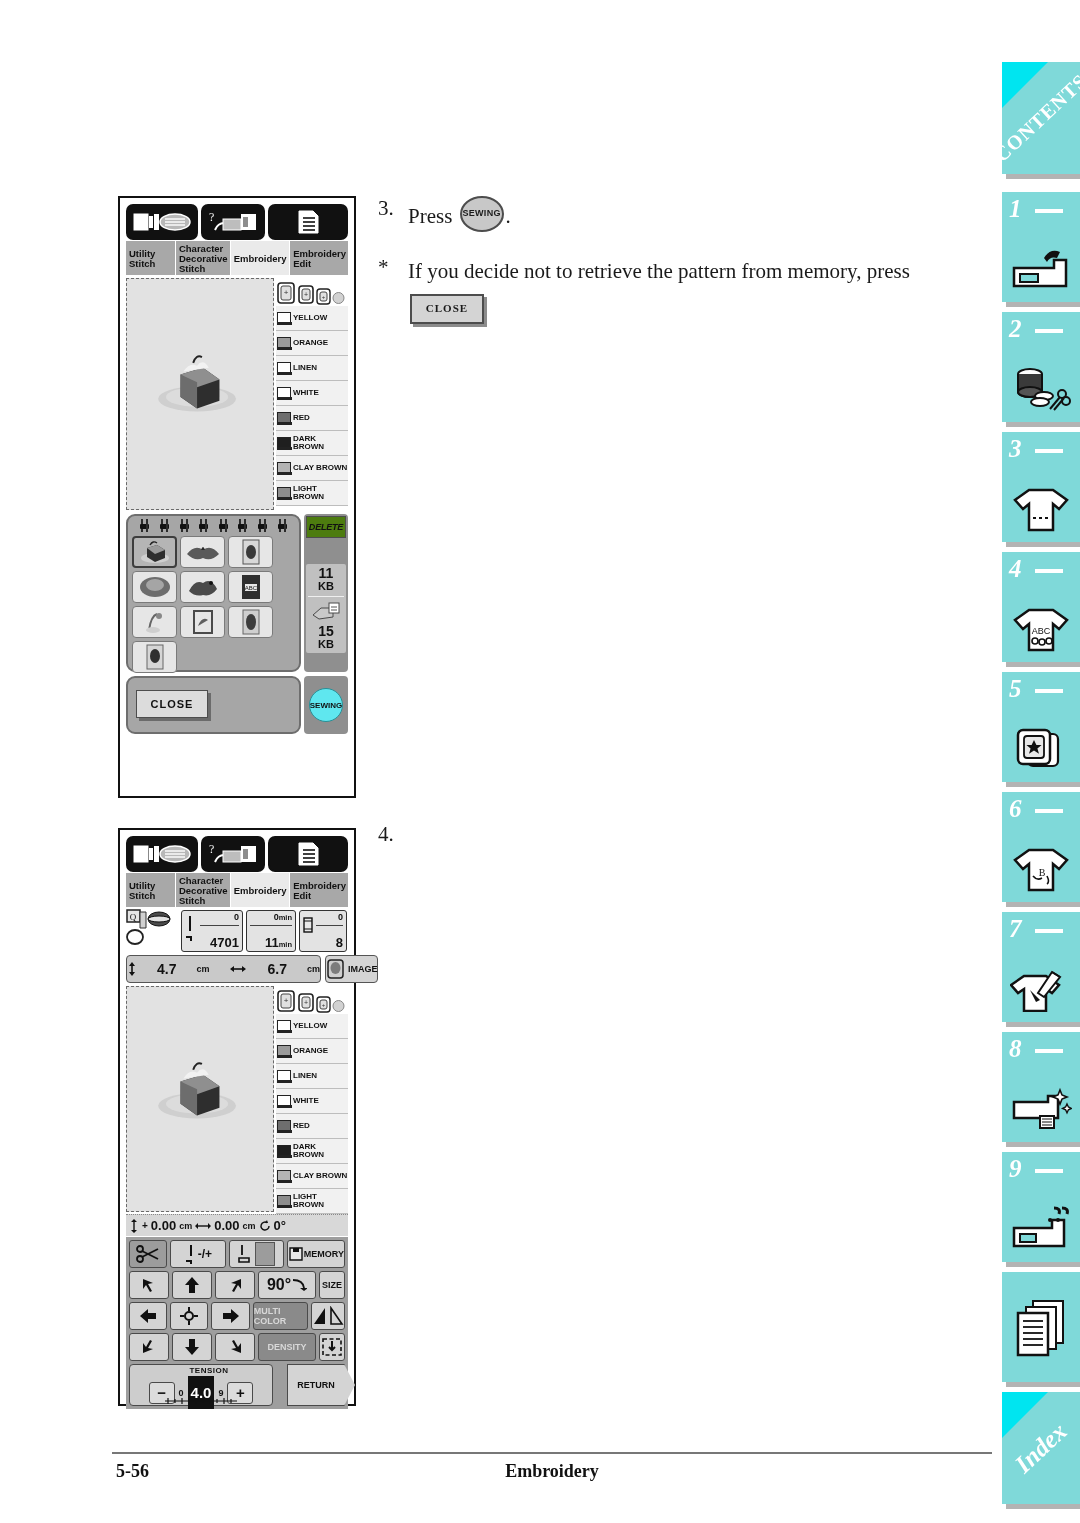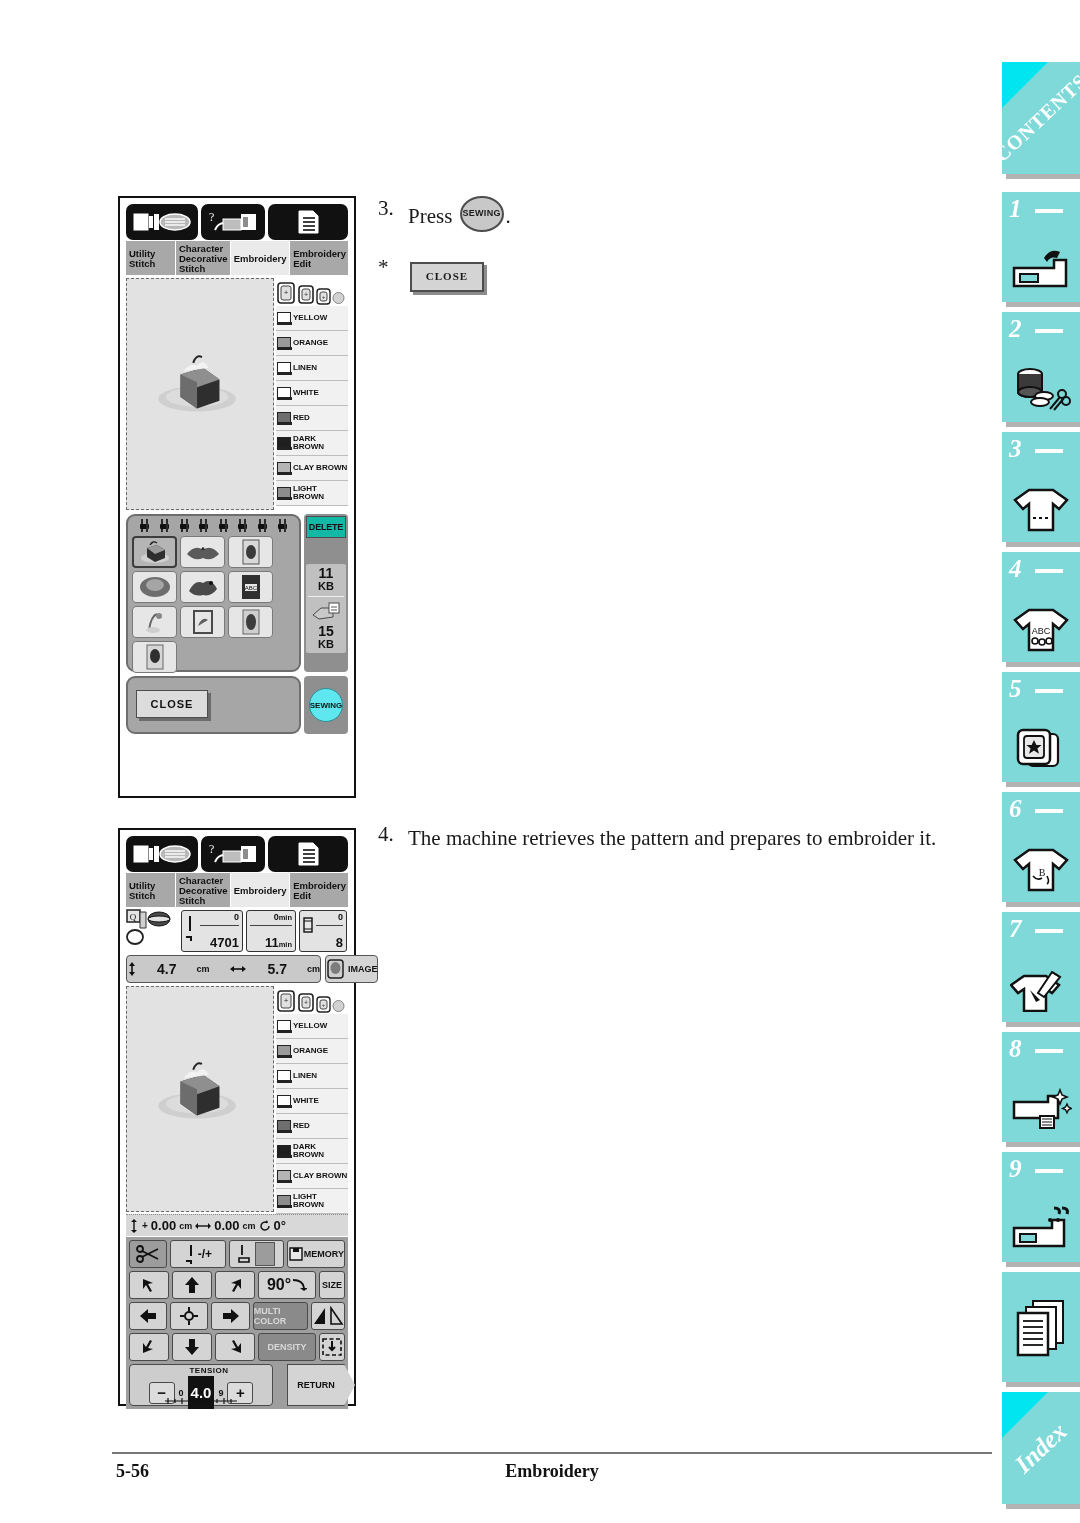--- a/index.html
+++ b/index.html
@@ -203,23 +203,23 @@
   .thumbs { display: flex; flex-wrap: wrap; gap: 3px; padding: 3px 1px; }
   .thumb {
     width: 45px; height: 32px; background: #e6e6e6;
     border: 1.5px solid #7a7a7a; border-radius: 4px;
     display: flex; align-items: center; justify-content: center;
     overflow: hidden;
   }
   .thumb.sel { background: #b5b5b5; border-color: #3d3d3d; border-width: 2.5px; }
   .sidecol { width: 44px; margin-left: 3px; background: #8f8f8f; border-radius: 4px; padding: 2px; }
   .delbtn {
-    height: 22px; background: #14b8a6; border: 1.5px solid #4d4d4d;
+    height: 22px; background: #4d7c0f; border: 1.5px solid #4d4d4d;
     display: flex; align-items: center; justify-content: center;
-    font-size: 9px; font-weight: bold; color: #111; letter-spacing: -.2px;
+    font-size: 9px; font-weight: bold; color: #111; letter-spacing: -.2px; font-style: italic;
   }
   .memblock { margin-top: 26px; background: #c0c0c0; border-radius: 2px; padding: 3px 0; }
   .memval { text-align: center; font-size: 14px; font-weight: bold; color: #111; line-height: 13px; }
   .memunit { text-align: center; font-size: 11px; font-weight: bold; color: #111; }
   .memsep { height: 1px; background: #efefef; margin: 4px 2px; }
 
   .bottombar { display: flex; align-items: flex-end; margin-top: 4px; }
   .bottompanel {
     flex: 1; background: #a6a6a6; border: 2px solid #6e6e6e;
     border-radius: 9px; height: 58px; position: relative;
@@ -318,32 +318,32 @@
         <span>Press</span>
         <span class="key-sewing-inline">
           <span>SEWING</span>
         </span><span>.</span>
       </div>
     </div>
 
     <div class="step-row" style="margin-top:22px">
       <div class="step-num">*</div>
       <div class="step-body">
+        <div class="justify" style="width:600px">If you decide not to retrieve the pattern from memory, press</div>
         <div style="margin-top:6px">
           <span class="key-close-inline">
             <span>CLOSE</span>
           </span>
         </div>
       </div>
     </div>
   </div>
 
   <div class="step4">
     <div class="step-num">4.</div>
-    <div class="step-body">The machine retrieves the pattern and prepares to embroider it.</div>
   </div>
 
   <div class="shot" id="shot1">
     <div class="lcd">
 
       <div class="iconbar">
         <div class="iconbtn b1">
           <svg width="58" height="24" viewBox="0 0 58 24">
             <rect x="1" y="4" width="14" height="16" fill="#fff" stroke="#fff"></rect>
             <rect x="16" y="6" width="4" height="12" fill="#fff"></rect>
@@ -662,21 +662,21 @@
           <svg width="10" height="16" viewBox="0 0 10 16">
               <path d="M5 1 l3 4 h-6z M5 15 l3 -4 h-6z" fill="#111"></path>
               <line x1="5" y1="3" x2="5" y2="13" stroke="#111" stroke-width="1.6"></line>
             </svg>
           <span>4.7</span>
             <span class="u">cm</span>
           <svg width="18" height="10" viewBox="0 0 18 10">
               <path d="M1 5 l4 -3 v6z M17 5 l-4 -3 v6z" fill="#111"></path>
               <line x1="3" y1="5" x2="15" y2="5" stroke="#111" stroke-width="1.6"></line>
             </svg>
-          <span>5.7</span>
+          <span>6.7</span>
             <span class="u">cm</span>
         </div>
         <div class="imgbtn">
           <svg width="20" height="20" viewBox="0 0 20 20">
               <rect x="2" y="1" width="15" height="18" rx="3" fill="#cfcfcf" stroke="#222" stroke-width="1.5"></rect>
               <ellipse cx="9.5" cy="9" rx="5" ry="6" fill="#7c7c7c"></ellipse>
             </svg>
           <span>IMAGE</span>
         </div>
       </div>

